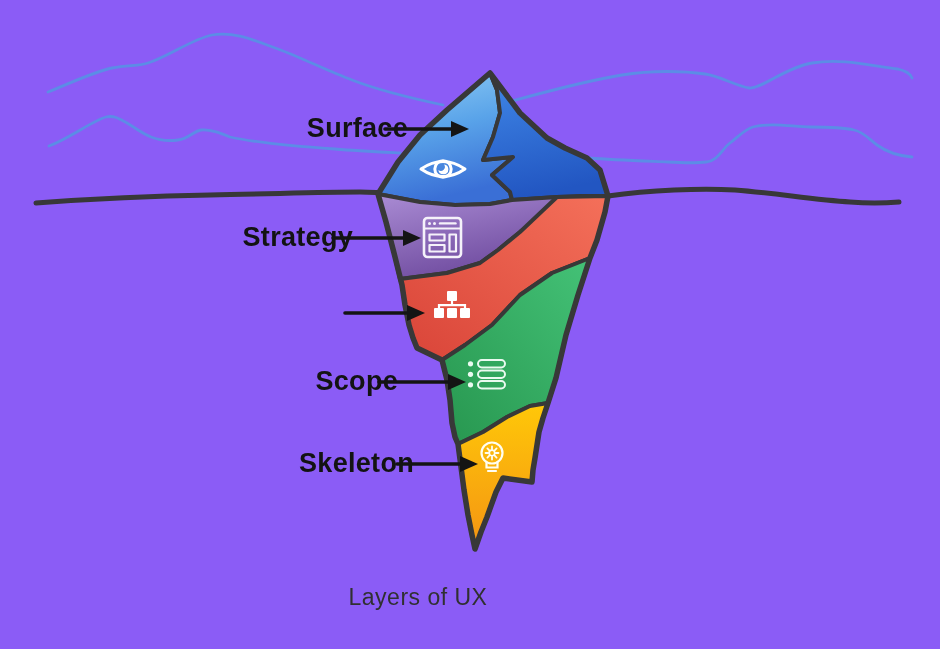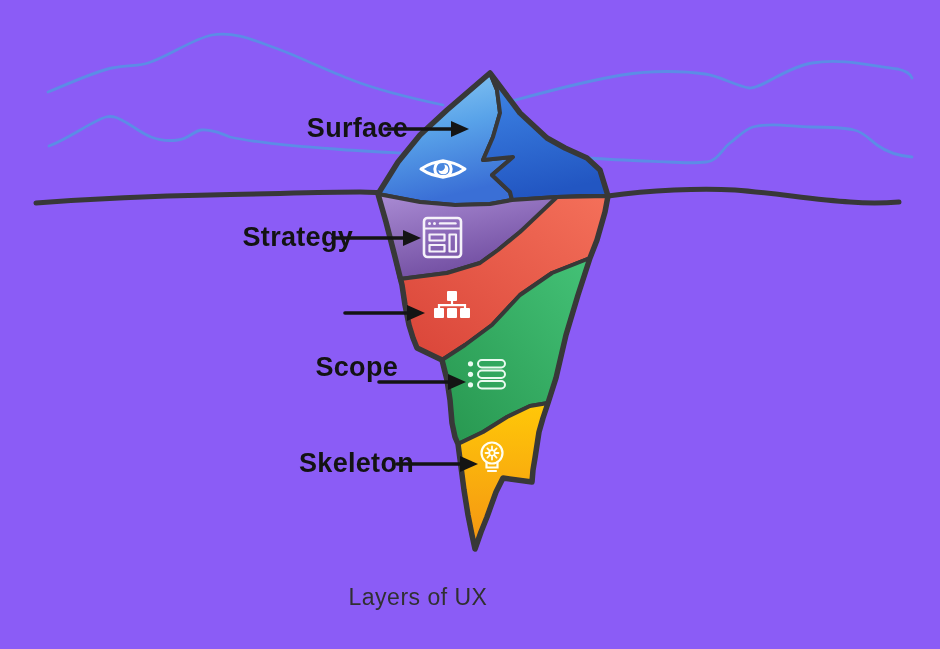--- a/index.html
+++ b/index.html
@@ -144,18 +144,18 @@
       <line x1="385" y1="129" x2="452" y2="129" marker-end="url(#ah)"></line>
       <line x1="333" y1="238" x2="404" y2="238" marker-end="url(#ah)"></line>
       <line x1="345" y1="313" x2="408" y2="313" marker-end="url(#ah)"></line>
       <line x1="379" y1="382" x2="449" y2="382" marker-end="url(#ah)"></line>
       <line x1="397" y1="464" x2="461" y2="464" marker-end="url(#ah)"></line>
     </g>
   </svg>
 
   <div class="lbl" style="right:563px;top:113px">Surface</div>
   <div class="lbl" style="right:618px;top:222px">Strategy</div>
-  <div class="lbl" style="right:573px;top:352px">Scope</div>
+  <div class="lbl" style="right:573px;top:366px">Scope</div>
   <div class="lbl" style="right:557px;top:448px">Skeleton</div>
 
   <div class="caption">Layers of UX</div>
 
 </div>
 
 </body></html>

